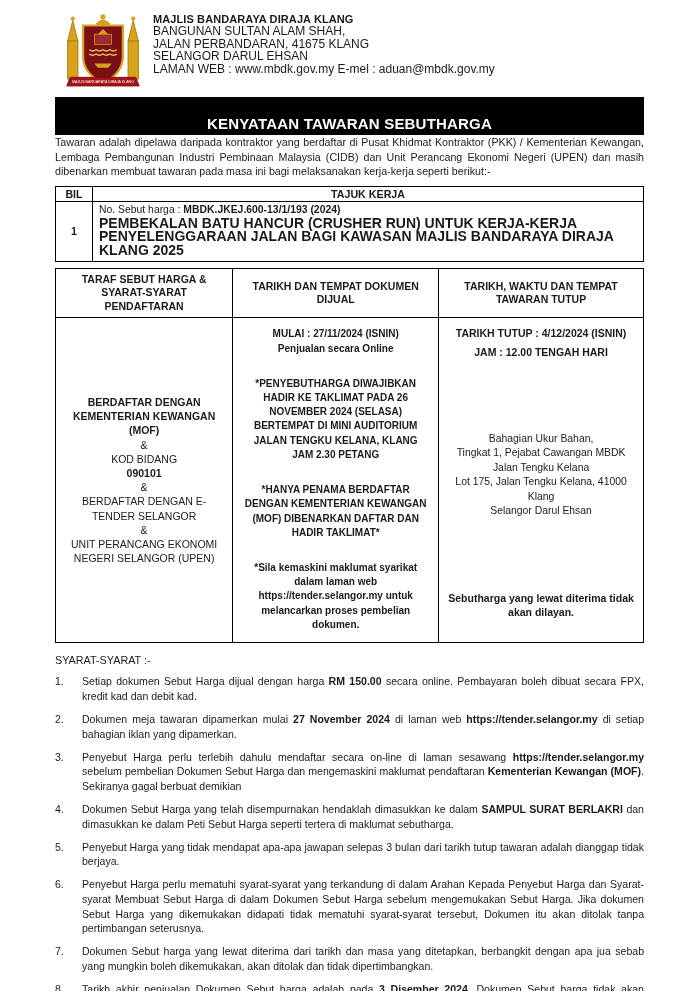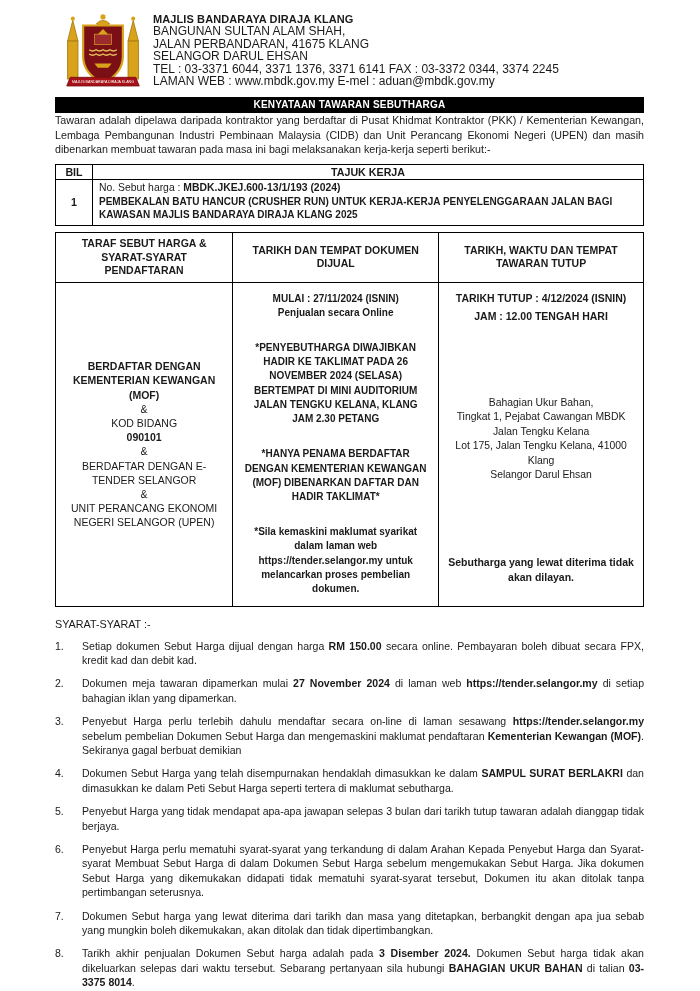--- a/index.html
+++ b/index.html
@@ -11,33 +11,33 @@
   }
   
   .header-row { display:flex; align-items:flex-start; }
   .logo-wrap { width:88px; height:82px; flex-shrink:0; margin-left:4px; }
   .header-text { margin-left:6px; padding-top:3px; }
   .org-name { font-size:11px; font-weight:bold; letter-spacing:0.1px; }
   .addr-line { font-size:12px; line-height:12.6px; }
   
   .banner {
     margin-top:5px; background:#000; color:#fff; text-align:center;
-    font-weight:bold; font-size:10px; padding:2px 0 3px 0; letter-spacing:0.2px;
+    font-weight:bold; font-size:15px; padding:18px 0 3px 0; letter-spacing:0.2px;
   }
   
   .intro { font-size:10.7px; line-height:14.6px; text-align:justify; }
   
   table { border-collapse:collapse; width:100%; table-layout:fixed;padding-left:44px; }
   td, th { border:1.5px solid #000; }
   .job-table { margin-top:7px; }
   .job-table th { font-size:10.7px; font-weight:bold; padding:1px 4px; text-align:center; }
   .col-bil { width:28px; }
   .job-row-num { text-align:center; font-size:10.7px; font-weight:bold; vertical-align:middle; }
   .job-cell { padding:1px 6px 3px 6px; font-size:10.4px; line-height:13.8px; }
-  .job-title { font-weight:bold; font-size:10px; }
+  .job-title { font-weight:bold; font-size:14px; }
   
   .info-table { margin-top:6px; }
   .info-table th {
     font-size:10.5px; font-weight:bold; text-align:center;
     padding:4px 10px; height:30px; vertical-align:middle; line-height:13.5px;
   }
   .c1 { width:29.8%; } .c2 { width:35.2%; } .c3 { width:35%; }
   .info-table td.bodycell { height:278px; vertical-align:top; padding:4px 6px; }
   .cell-flex { height:100%; display:flex; flex-direction:column; text-align:center; }
   .v-center { justify-content:center; }
@@ -87,21 +87,20 @@
 
         <polygon points="12,78 88,78 92,88 8,88" fill="#a61218" stroke="#7a0d12" stroke-width="1"></polygon>
         <text x="50" y="85" text-anchor="middle" font-size="4.2" fill="#ffffff" font-family="Liberation Sans, sans-serif">MAJLIS BANDARAYA DIRAJA KLANG</text>
       </svg>
     </div>
     <div class="header-text">
       <div class="org-name">MAJLIS BANDARAYA DIRAJA  KLANG</div>
       <div class="addr-line">BANGUNAN SULTAN ALAM SHAH,</div>
       <div class="addr-line">JALAN PERBANDARAN, 41675 KLANG</div>
       <div class="addr-line">SELANGOR DARUL EHSAN</div>
-      <div class="addr-line">TEL : 03-3371 6044, 3371 1376, 3371 6141    FAX : 03-3372 0344, 3374 2245</div>
       <div class="addr-line">LAMAN WEB : www.mbdk.gov.my      E-mel : aduan@mbdk.gov.my</div>
     </div>
   </div>
 
   <div class="banner">KENYATAAN TAWARAN SEBUTHARGA</div>
 
   <div class="intro">Tawaran adalah dipelawa daripada kontraktor yang berdaftar di Pusat Khidmat Kontraktor (PKK) / Kementerian Kewangan, Lembaga Pembangunan Industri Pembinaan Malaysia (CIDB) dan Unit Perancang Ekonomi Negeri (UPEN) dan masih dibenarkan membuat tawaran pada masa ini bagi melaksanakan kerja-kerja seperti berikut:-</div>
 
   <table class="job-table">
     <tbody>

